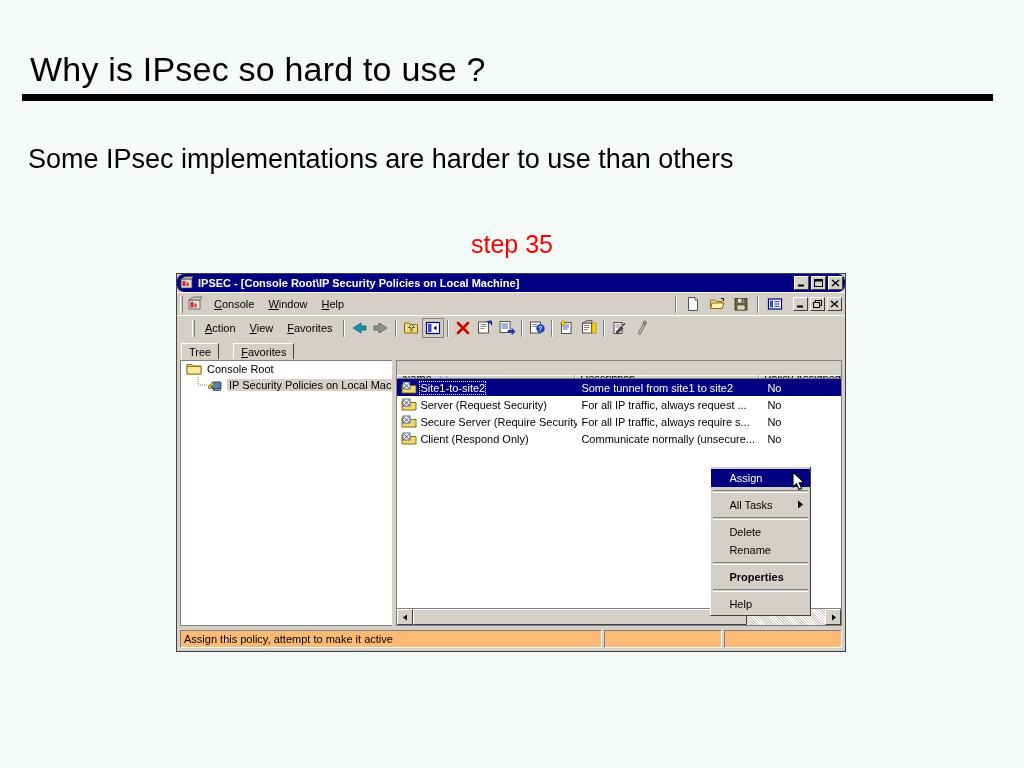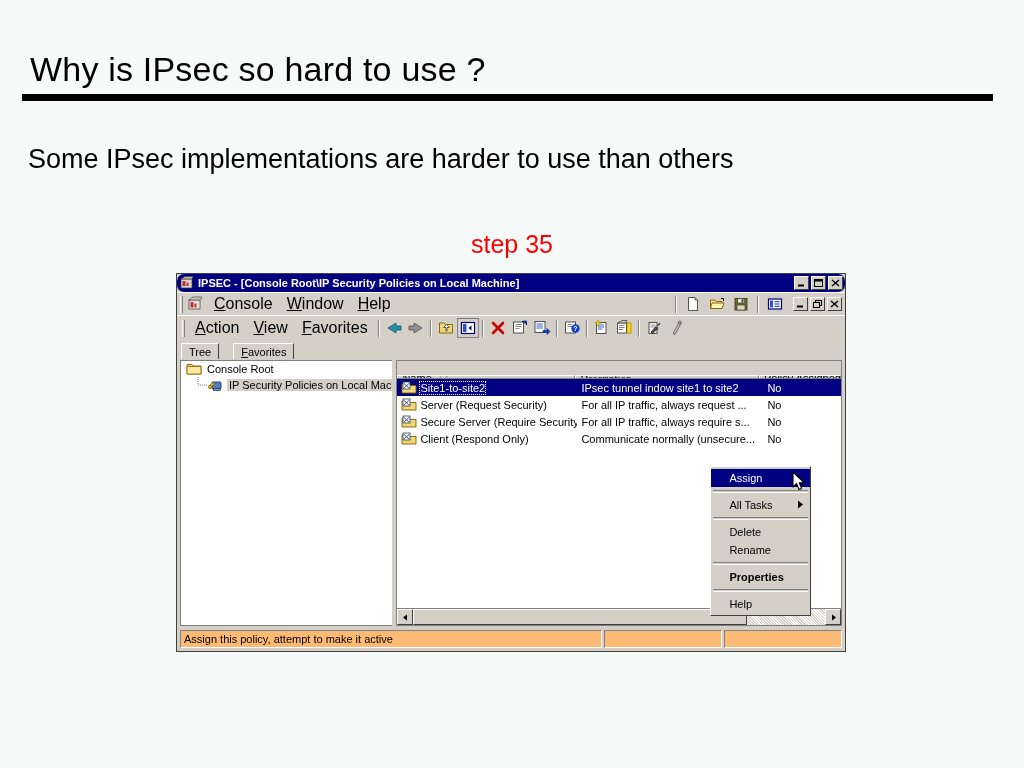--- a/index.html
+++ b/index.html
@@ -114,21 +114,21 @@
     width: 3px; height: 17px;
     border-left: 1px solid #ffffff;
     border-right: 1px solid #808080;
     margin: 0 3px 0 1px;
     box-sizing: border-box;
     flex: 0 0 auto;
   }
   .doc-icon { width: 16px; height: 16px; margin: 0 4px 0 1px; flex: 0 0 auto; }
   .menu-item {
     padding: 2px 7px;
-    font-size: 16px;
+    font-size: 11px;
     white-space: nowrap;
   }
   .menu-item u { text-decoration: underline; }
   .menurow-spacer { flex: 1 1 auto; }
   .mini-tools { display: flex; align-items: center; gap: 2px; padding-right: 3px; }
   .tool-btn {
     width: 22px; height: 20px;
     display: flex; align-items: center; justify-content: center;
     flex: 0 0 auto;
   }
@@ -146,21 +146,21 @@
     flex: 0 0 auto;
   }
 
   
   .toolbar {
     height: 24px;
     display: flex;
     align-items: center;
     background: #d4d0c8;
     border-top: 1px solid #ffffff;
-    padding-left: 4px;
+    padding-left: 14px;
   }
 
   
   .tabstrip {
     height: 19px;
     display: flex;
     align-items: flex-end;
     background: #d4d0c8;
     padding-left: 4px;
   }
@@ -614,42 +614,42 @@
 
       <div class="lv-header">
         <div class="lv-col" style="width:180px;">
           <span>Name</span>
           <span class="sort-mark">
             <svg width="9" height="7" viewBox="0 0 9 7">
                 <path d="M0.5 0.5 H8.5 L4.5 6.5 Z" fill="#d4d0c8" stroke="#808080" stroke-width="1"></path>
               </svg>
           </span>
         </div>
-        <div class="lv-col" style="width:186px;font-family:Liberation Serif, serif;">
+        <div class="lv-col" style="width:186px;">
           <span>Description</span>
         </div>
         <div class="lv-col" style="flex:1 1 auto;">
           <span>Policy Assigned</span>
         </div>
       </div>
 
       <div class="lv-rows">
 
         <div class="lv-row selected">
           <div class="lv-cell name" style="width:180px;">
             <span class="lv-ico">
               <svg width="16" height="16" viewBox="0 0 16 16">
                 <path d="M1 4 H6 L7.2 5.5 H15 V13 H1 Z" fill="#f0d878" stroke="#806000" stroke-width="0.9"></path>
                 <rect x="2" y="2" width="7" height="7" fill="#ffffff" stroke="#404040" stroke-width="0.8"></rect>
                 <path d="M2.5 3 L8.5 8.5 M8.5 3 L2.5 8.5" stroke="#3050c0" stroke-width="1"></path>
               </svg>
             </span>
             <span class="name-txt">Site1-to-site2</span>
           </div>
-          <div class="lv-cell" style="width:186px;">IPsec tunnel indow site1 to site2</div>
+          <div class="lv-cell" style="width:186px;">Some tunnel from site1 to site2</div>
           <div class="lv-cell" style="flex:1 1 auto;">No</div>
         </div>
 
         <div class="lv-row">
           <div class="lv-cell name" style="width:180px;">
             <span class="lv-ico">
               <svg width="16" height="16" viewBox="0 0 16 16">
                 <path d="M1 4 H6 L7.2 5.5 H15 V13 H1 Z" fill="#f0d878" stroke="#806000" stroke-width="0.9"></path>
                 <rect x="2" y="2" width="7" height="7" fill="#ffffff" stroke="#404040" stroke-width="0.8"></rect>
                 <path d="M2.5 3 L8.5 8.5 M8.5 3 L2.5 8.5" stroke="#3050c0" stroke-width="1"></path>

